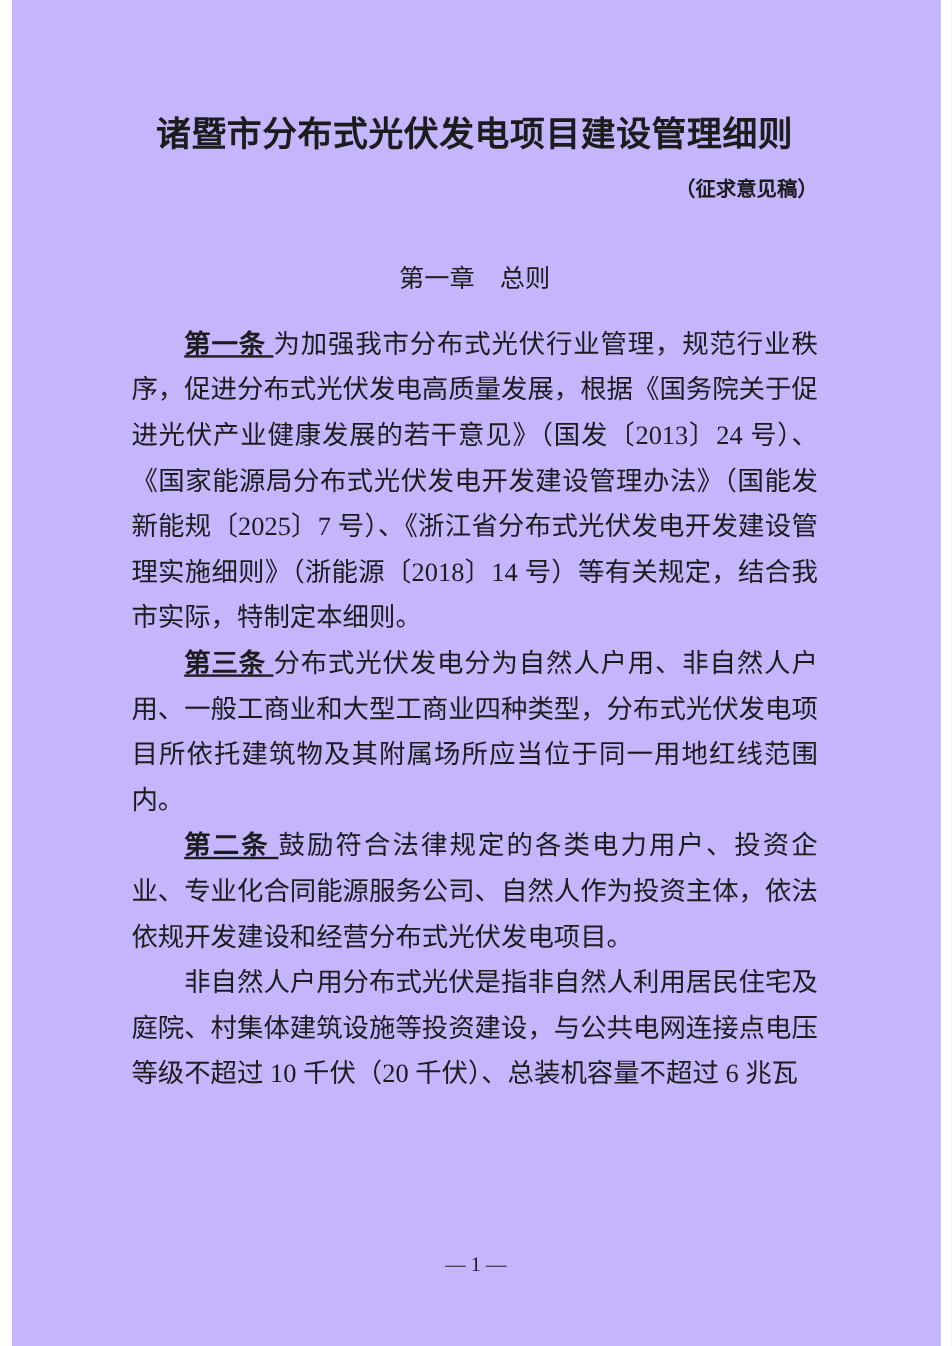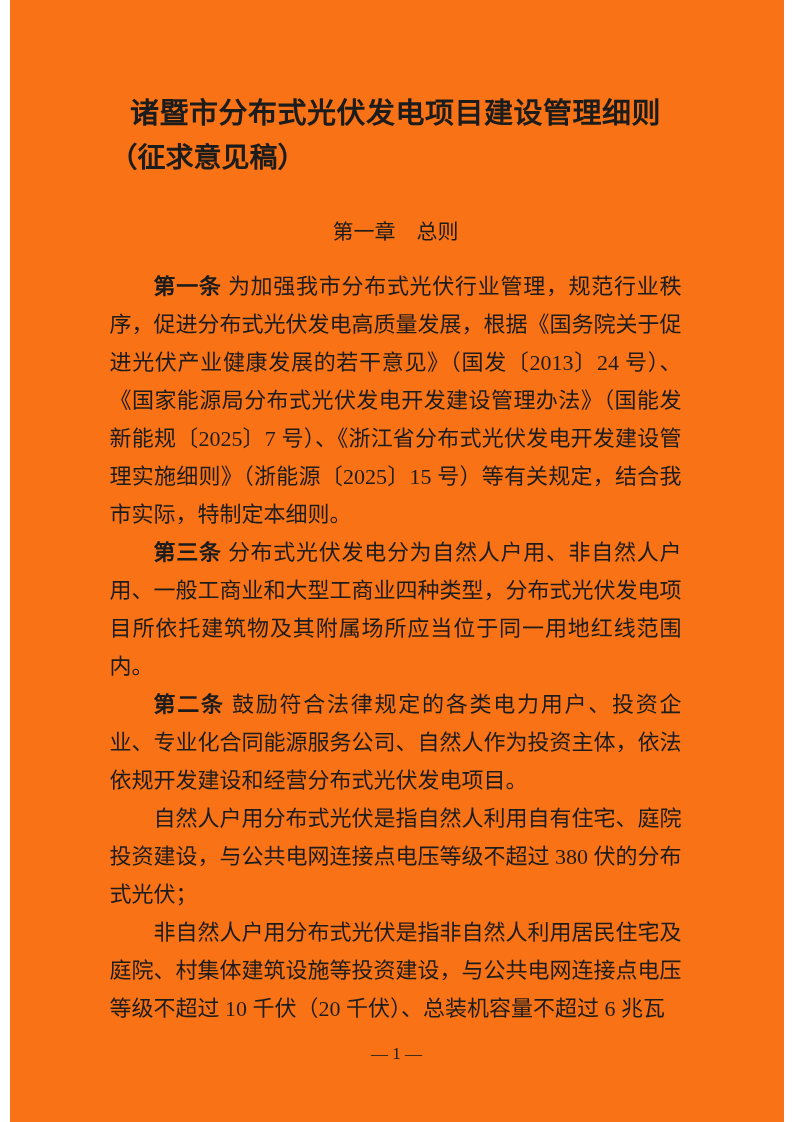--- a/index.html
+++ b/index.html
@@ -5,58 +5,59 @@
   html, body {
     margin: 0;
     padding: 0;
     background: #ffffff;
   }
   .page {
     position: relative;
     width: 774px;
     height: 1122px;
     margin: 0 auto;
-    background: #f97316;
+    background: #c4b5fd;
     box-sizing: border-box;
     padding: 96px 102px 0 100px;
     overflow: hidden;
     font-family: "Liberation Serif", "DejaVu Serif", serif;
     color: #1c1c1c;
   }
   .doc-title {
     margin: 0 0 12px 0;
     font-size: 29px;
     line-height: 35px;
     font-weight: 700;
     text-align: center;
     letter-spacing: 0.5px;
   }
   .doc-subtitle {
-    font-size: 28px;
+    font-size: 17px;
     line-height: 30px;
     font-weight: 700;
-    text-align: left;
+    text-align: right;
     margin: 0 0 45px 0;
   }
   .chapter-heading {
     font-size: 21px;
     line-height: 28px;
     font-weight: 400;
     text-align: center;
     margin: 0 0 22px 0;
   }
   .para {
     margin: 0;
     font-size: 22px;
     line-height: 38px;
     text-align: justify;
     text-indent: 2em;
   }
   .para .lead {
     font-weight: 700;
+    text-decoration: underline;
   }
   .page-footer {
     position: absolute;
     left: 0;
     right: 0;
     bottom: 58px;
     text-align: center;
     font-size: 17px;
     line-height: 20px;
     color: #1c1c1c;
@@ -66,25 +67,24 @@
 <body>
 
 <div class="page">
 
   <h1 class="doc-title">诸暨市分布式光伏发电项目建设管理细则</h1>
 
   <div class="doc-subtitle">（征求意见稿）</div>
 
   <div class="chapter-heading">第一章　总则</div>
 
-  <p class="para"><span class="lead">第一条 </span><span>为加强我市分布式光伏行业管理，规范行业秩序，促进分布式光伏发电高质量发展，根据《国务院关于促进光伏产业健康发展的若干意见》（国发〔2013〕24 号）、《国家能源局分布式光伏发电开发建设管理办法》（国能发新能规〔2025〕7 号）、《浙江省分布式光伏发电开发建设管理实施细则》（浙能源〔2025〕15 号）等有关规定，结合我市实际，特制定本细则。</span></p>
+  <p class="para"><span class="lead">第一条 </span><span>为加强我市分布式光伏行业管理，规范行业秩序，促进分布式光伏发电高质量发展，根据《国务院关于促进光伏产业健康发展的若干意见》（国发〔2013〕24 号）、《国家能源局分布式光伏发电开发建设管理办法》（国能发新能规〔2025〕7 号）、《浙江省分布式光伏发电开发建设管理实施细则》（浙能源〔2018〕14 号）等有关规定，结合我市实际，特制定本细则。</span></p>
 
   <p class="para"><span class="lead">第三条 </span><span>分布式光伏发电分为自然人户用、非自然人户用、一般工商业和大型工商业四种类型，分布式光伏发电项目所依托建筑物及其附属场所应当位于同一用地红线范围内。</span></p>
 
   <p class="para"><span class="lead">第二条 </span><span>鼓励符合法律规定的各类电力用户、投资企业、专业化合同能源服务公司、自然人作为投资主体，依法依规开发建设和经营分布式光伏发电项目。</span></p>
 
-  <p class="para"><span>自然人户用分布式光伏是指自然人利用自有住宅、庭院投资建设，与公共电网连接点电压等级不超过 380 伏的分布式光伏；</span></p>
 
   <p class="para"><span>非自然人户用分布式光伏是指非自然人利用居民住宅及庭院、村集体建筑设施等投资建设，与公共电网连接点电压等级不超过 10 千伏（20 千伏）、总装机容量不超过 6 兆瓦</span></p>
 
   <div class="page-footer">— 1 —</div>
 
 </div>
 
 </body></html>

